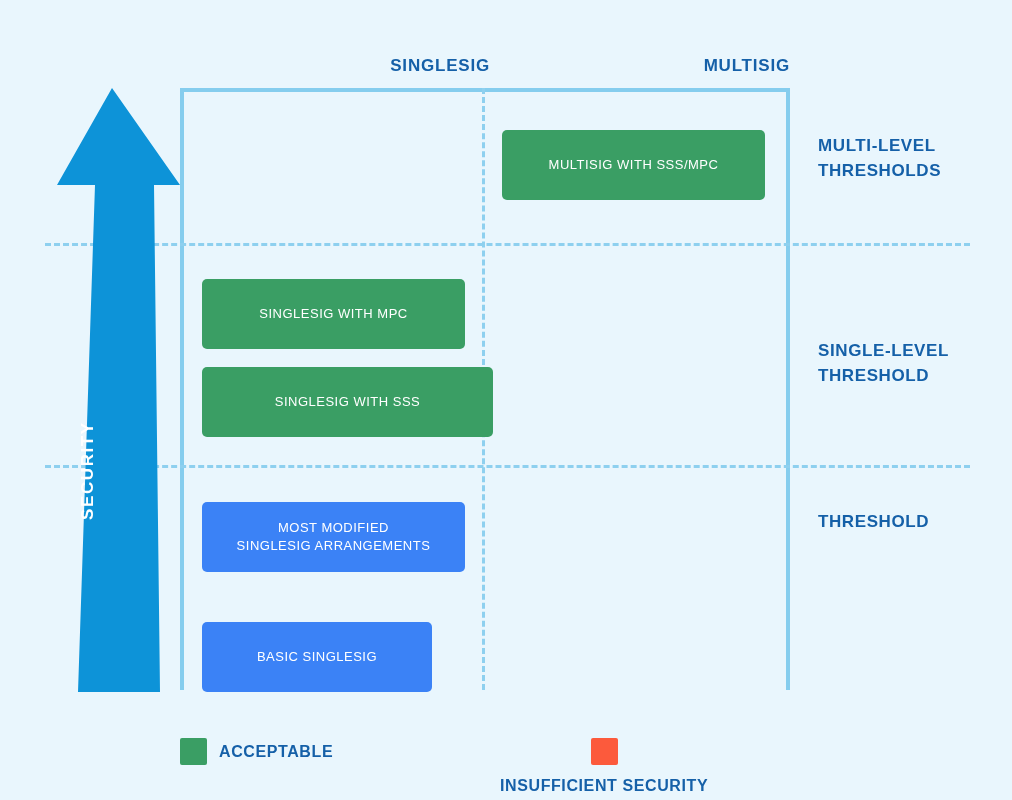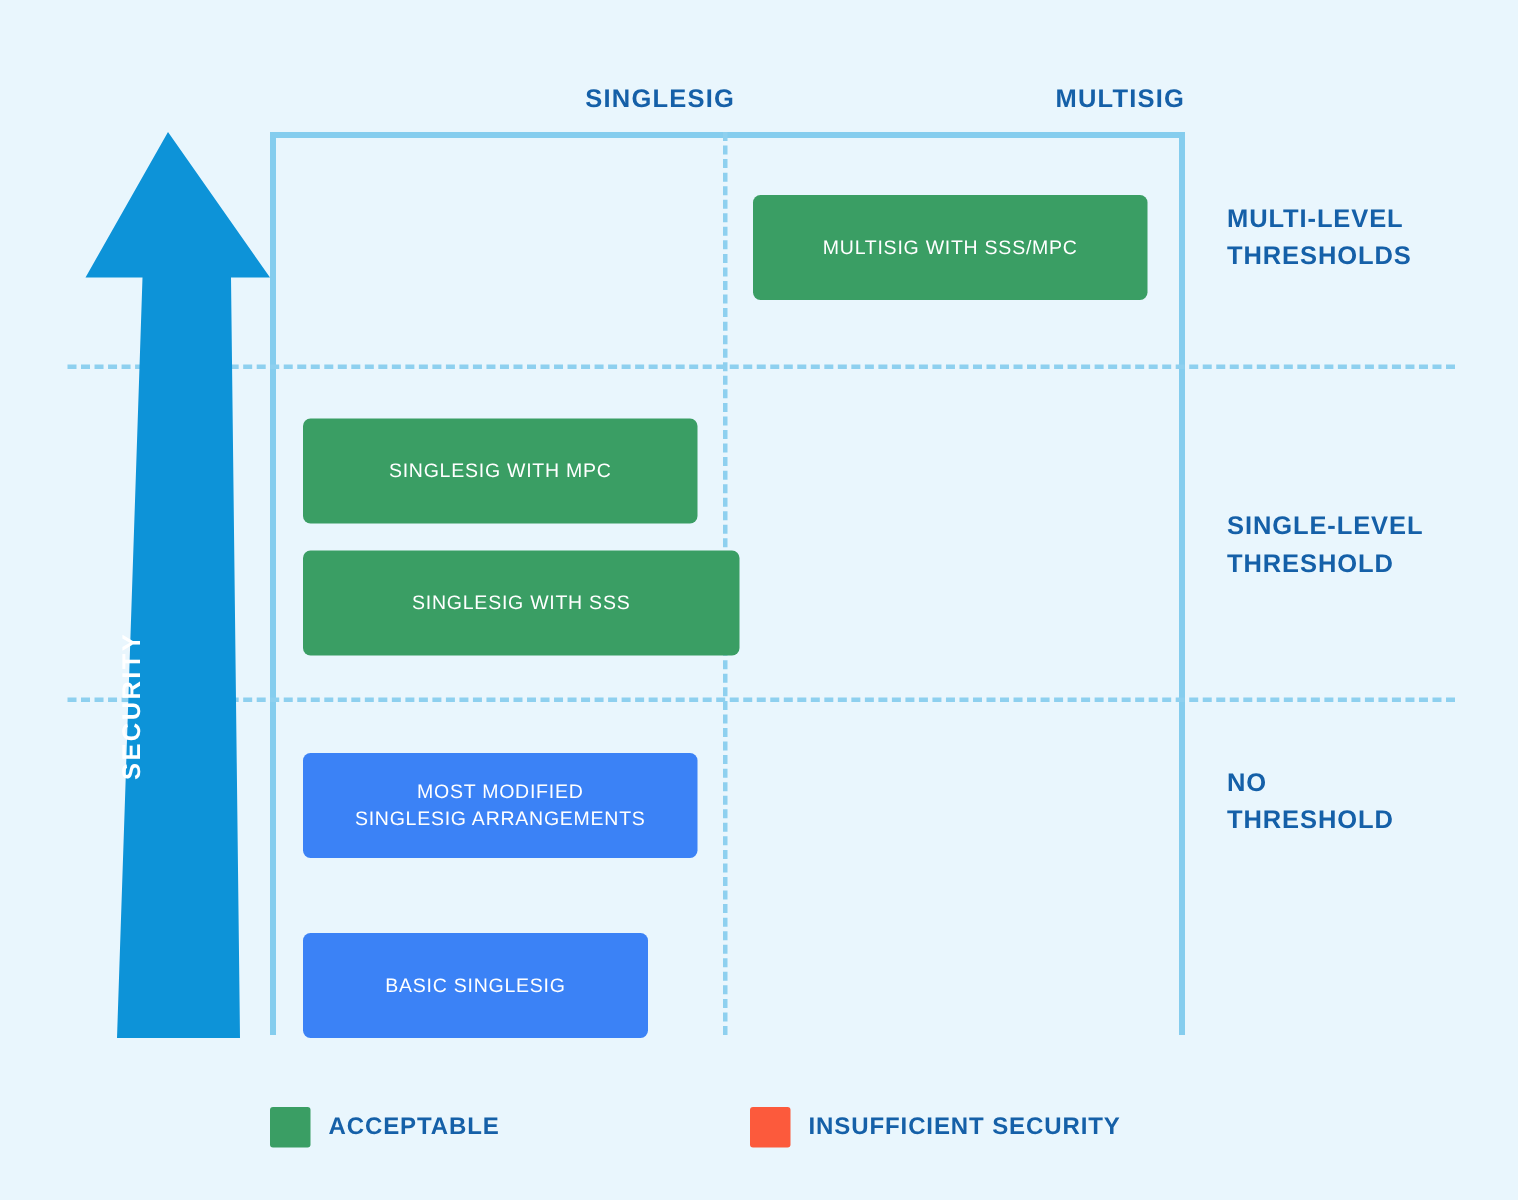--- a/index.html
+++ b/index.html
@@ -138,21 +138,21 @@
   }
   .legend-item {
     position: absolute;
     top: 0;
     display: flex;
     align-items: center;
     gap: 12px;
     white-space: nowrap;
   }
   #legend-item-acceptable   { left: 0px; }
-  #legend-item-insufficient { left: 320px; }
+  #legend-item-insufficient { left: 320px; flex-direction: column; }
   .legend-swatch {
     width: 27px;
     height: 27px;
     border-radius: 2px;
     flex: 0 0 auto;
   }
   .legend-swatch.acceptable   { background: #3a9e64; }
   .legend-swatch.insufficient { background: #fc5a3c; }
   .legend-text {
     font-size: 16px;
@@ -197,21 +197,20 @@
     <div>MULTI-LEVEL</div>
     <div>THRESHOLDS</div>
   </div>
 
   <div class="row-label" id="row-label-single">
     <div>SINGLE-LEVEL</div>
     <div>THRESHOLD</div>
   </div>
 
   <div class="row-label" id="row-label-none">
-    <div>NO</div>
     <div>THRESHOLD</div>
   </div>
 
   <div id="legend">
     <div class="legend-item" id="legend-item-acceptable">
       <div class="legend-swatch acceptable"></div>
       <div class="legend-text">ACCEPTABLE</div>
     </div>
     <div class="legend-item" id="legend-item-insufficient">
       <div class="legend-swatch insufficient"></div>

